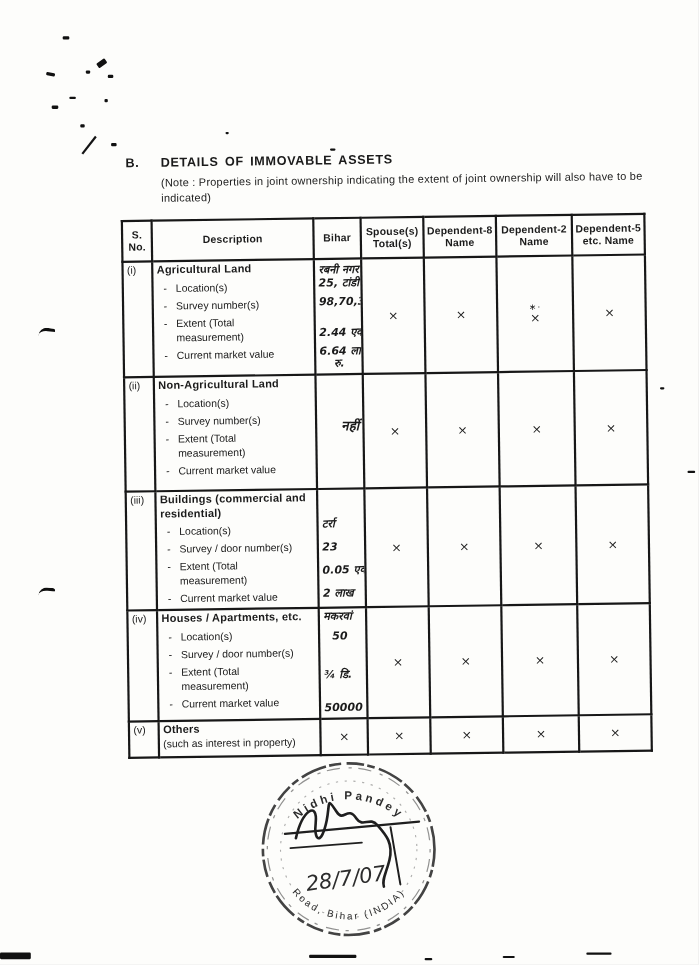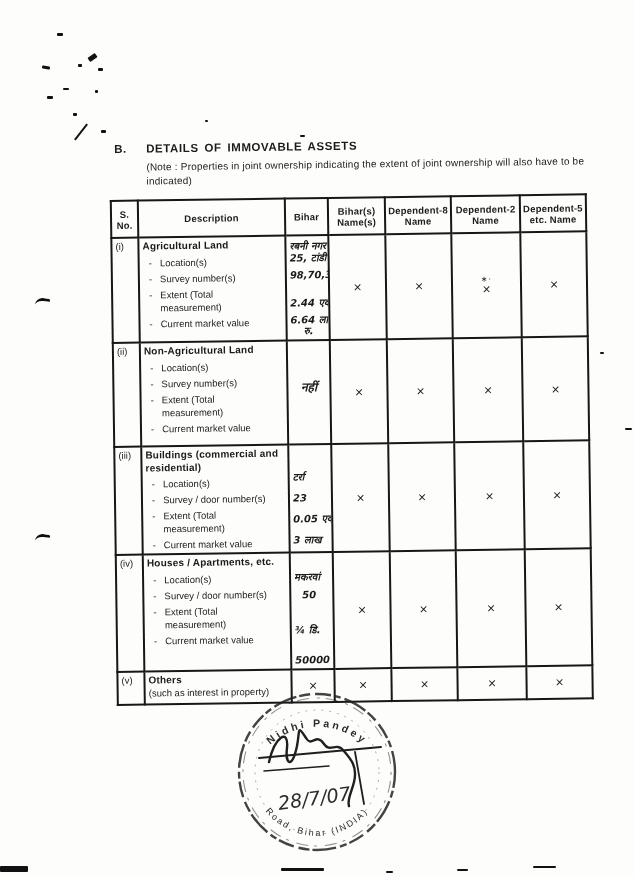--- a/index.html
+++ b/index.html
@@ -62,21 +62,21 @@
         <col style="width:57px">
           <col style="width:66px">
           <col style="width:69px">
           <col style="width:66px">
       </colgroup>
       <tbody>
           <tr class="hdr">
         <th>S. No.</th>
         <th>Description</th>
         <th>Bihar</th>
-        <th>Bihar(s) Name(s)</th>
+        <th>Spouse(s) Total(s)</th>
         <th>Dependent-8 Name</th>
         <th>Dependent-2 Name</th>
         <th>Dependent-5 etc. Name</th>
       </tr>
 
       <tr class="r0">
         <td class="sno">(i)</td>
         <td class="desc">
           <div class="desc-title">Agricultural Land</div>
           <div class="desc-item">Location(s)</div>
@@ -104,60 +104,60 @@
       <tr class="r1">
         <td class="sno">(ii)</td>
         <td class="desc">
           <div class="desc-title">Non-Agricultural Land</div>
           <div class="desc-item">Location(s)</div>
           <div class="desc-item">Survey number(s)</div>
           <div class="desc-item">Extent (Total measurement)</div>
           <div class="desc-item">Current market value</div>
         </td>
         <td class="self">
-          <div class="hw" style="margin-top:38px;text-align:center;font-size:12px">नहीं</div>
+          <div class="hw" style="margin-top:38px;text-align:right;font-size:12px">नहीं</div>
         </td>
         <td class="cross">×</td>
         <td class="cross">×</td>
         <td class="cross">×</td>
         <td class="cross">×</td>
       </tr>
 
       <tr class="r2">
         <td class="sno">(iii)</td>
         <td class="desc">
           <div class="desc-title">Buildings (commercial and residential)</div>
           <div class="desc-item">Location(s)</div>
           <div class="desc-item">Survey / door number(s)</div>
           <div class="desc-item">Extent (Total measurement)</div>
           <div class="desc-item">Current market value</div>
         </td>
         <td class="self">
           <div class="hw" style="margin-top:24px">टर्रा</div>
           <div class="hw" style="margin-top:9px">23</div>
           <div class="hw" style="margin-top:9px">0.05 एकड़</div>
-          <div class="hw" style="margin-top:9px">3 लाख</div>
+          <div class="hw" style="margin-top:9px">2 लाख</div>
         </td>
         <td class="cross">×</td>
         <td class="cross">×</td>
         <td class="cross">×</td>
         <td class="cross">×</td>
       </tr>
 
       <tr class="r3">
         <td class="sno">(iv)</td>
         <td class="desc">
           <div class="desc-title">Houses / Apartments, etc.</div>
           <div class="desc-item">Location(s)</div>
           <div class="desc-item">Survey / door number(s)</div>
           <div class="desc-item">Extent (Total measurement)</div>
           <div class="desc-item">Current market value</div>
         </td>
         <td class="self">
-          <div class="hw" style="margin-top:16px">मकरवां</div>
+          <div class="hw" style="">मकरवां</div>
           <div class="hw" style="margin-top:6px;margin-left:8px">50</div>
           <div class="hw" style="margin-top:23px">¾ डि.</div>
           <div class="hw" style="margin-top:18px">50000</div>
         </td>
         <td class="cross">×</td>
         <td class="cross">×</td>
         <td class="cross">×</td>
         <td class="cross">×</td>
       </tr>
 

